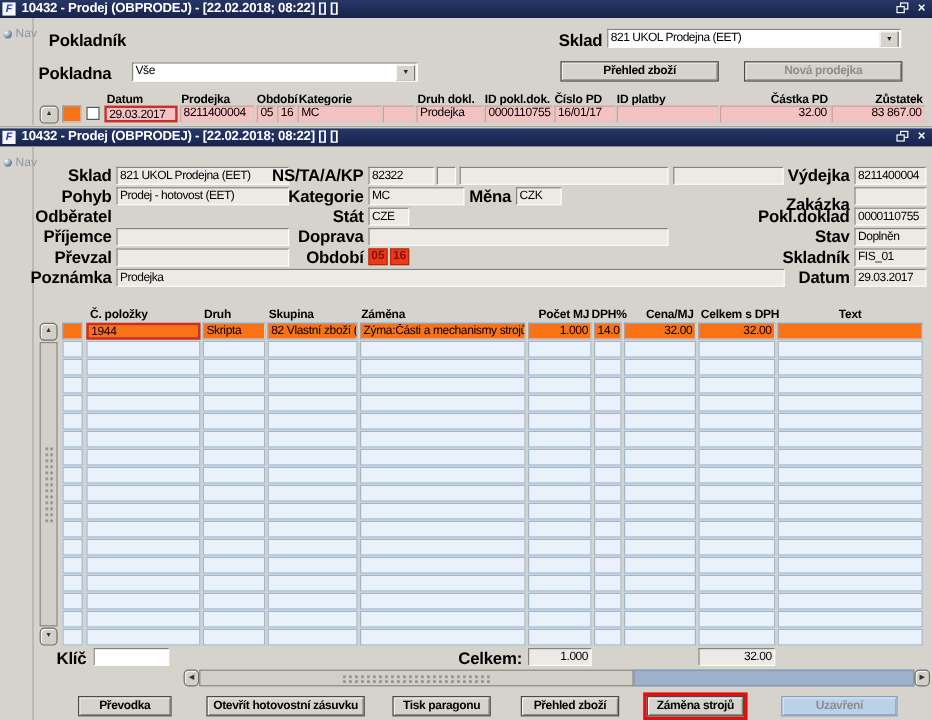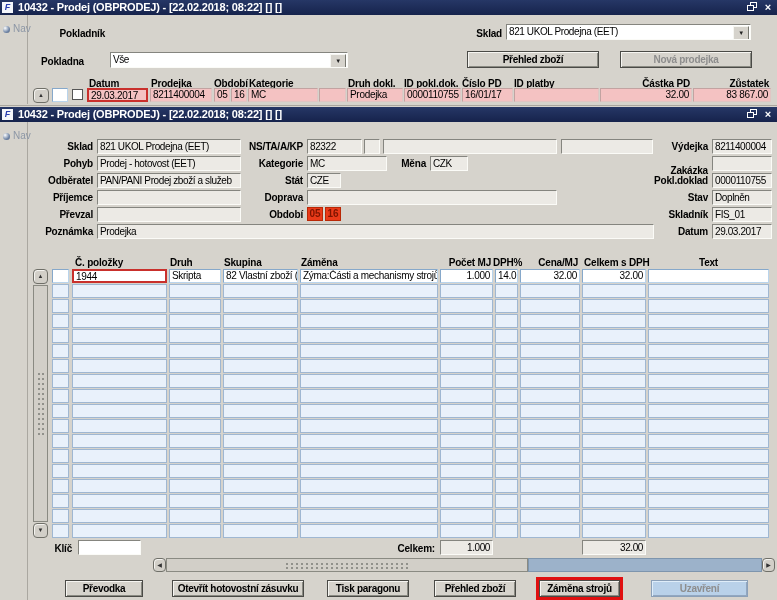--- a/index.html
+++ b/index.html
@@ -16,21 +16,21 @@
   .restore-glyph{position:relative;width:9px;height:8px;margin:3px auto 0;}
   .restore-glyph::before{content:"";position:absolute;left:2px;top:-2px;width:5px;height:4px;border:1px solid #fff;}
   .restore-glyph::after{content:"";position:absolute;left:-1px;top:1px;width:5px;height:4px;border:1px solid #fff;background:#1b2a55;}
   .close-glyph{font-size:11px;font-weight:bold;line-height:13px;}
   .vline{position:absolute;width:0;border-left:1px solid #aaa7a0;}
   .hline{position:absolute;height:0;border-top:1px solid #a9a69f;}
   .nav{position:absolute;left:3px;font-size:10px;color:#8d97a6;white-space:nowrap;}
   .nav-dot{display:inline-block;width:7px;height:7px;border-radius:50%;
            background:radial-gradient(circle at 30% 30%,#fff,#7388a8 60%,#46587a);
            vertical-align:-1px;margin-right:3px;}
-  .lbl{position:absolute;font-size:10px;font-weight:bold;text-align:right;white-space:nowrap;
+  .lbl{position:absolute;font-size:14px;font-weight:bold;text-align:right;white-space:nowrap;
        letter-spacing:-0.2px;line-height:13px;}
   .field{position:absolute;height:15px;background:#eceae5;border:1px solid;
          border-color:#85857f #fbfbf7 #fbfbf7 #85857f;font-size:10px;letter-spacing:-0.4px;
          line-height:13px;padding:0 2px;white-space:nowrap;overflow:hidden;box-sizing:border-box;}
   .white{background:#fff;}
   .combo{height:16px;line-height:14px;}
   .combo-arrow{position:absolute;right:1px;top:1px;width:14px;height:12px;background:#d6d3cc;
                border:1px solid;border-color:#f6f6f2 #77776f #77776f #f6f6f2;font-size:6px;
                line-height:12px;text-align:center;color:#222;}
   .btn{position:absolute;height:17px;background:#d6d3cc;border:1px solid #4a4a46;
@@ -41,21 +41,21 @@
   .btn-uzavreni{background:#b9d1e9;color:#7b90ad;border-color:#8ba0b8;
                 box-shadow:inset 1px 1px 0 #dfedf9,inset -1px -1px 0 #92a7c0;}
   .alert-outline{position:absolute;border:3px solid #e01010;box-sizing:border-box;}
   .btn-inner{position:relative;width:100%;height:100%;background:#d6d3cc;border:1px solid #4a4a46;
              box-shadow:inset 1px 1px 0 #f6f5f1,inset -1px -1px 0 #8a8a82;font-size:10px;
              font-weight:bold;text-align:center;line-height:15px;box-sizing:border-box;letter-spacing:-0.3px;}
   .hdr{position:absolute;font-size:10px;font-weight:bold;white-space:nowrap;letter-spacing:-0.2px;}
   .cell{position:absolute;height:14px;border:1px solid;box-sizing:border-box;font-size:10px;
         line-height:12px;padding:0 2px;white-space:nowrap;overflow:hidden;letter-spacing:-0.3px;}
   .cell-pink{background:#f4c2c2;border-color:#c2a3a1 #e0c6c4 #e0c6c4 #c2a3a1;}
-  .cell-blue{background:#ffffff;border-color:#86a8ca #b9d4ec #b9d4ec #86a8ca;}
+  .cell-blue{background:#f97316;border-color:#86a8ca #b9d4ec #b9d4ec #86a8ca;}
   .cell-empty{background:#e9f1fb;border-color:#9fb7d2;height:14px;}
   .red-border{border:2px solid #c9302c;}
   .num{text-align:right;}
   .hl{position:absolute;height:14px;box-sizing:border-box;background:#ea3a19;color:#7e1400;
       font-weight:bold;font-size:10px;line-height:12px;text-align:center;border:1px solid #b92806;}
   .checkbox{position:absolute;width:11px;height:11px;background:#fff;border:1px solid #555;
             box-sizing:border-box;}
   .sbtn{position:absolute;background:#d2cfc8;border:1px solid #6f6f68;border-radius:4px;
         font-size:6px;text-align:center;color:#333;box-shadow:inset 1px 1px 0 #f4f3ef;
         box-sizing:border-box;line-height:13px;}
@@ -140,21 +140,20 @@
   <div class="vline" style="left:27px;top:122px;height:478px;"></div>
   <div class="nav" style="top:130px;">
     <span class="nav-dot"></span><span>Nav</span>
   </div>
 
   <div class="lbl" style="left:8px;top:140px;width:85px;">Sklad</div>
   <div class="field" style="left:97px;top:139px;width:144px;">821 UKOL Prodejna (EET)</div>
   <div class="lbl" style="left:8px;top:157px;width:85px;">Pohyb</div>
   <div class="field" style="left:97px;top:156px;width:144px;">Prodej - hotovost (EET)</div>
   <div class="lbl" style="left:8px;top:174px;width:85px;">Odběratel</div>
-  <div class="field" style="left:97px;top:173px;width:144px;">PAN/PANI Prodej zboží a služeb</div>
   <div class="lbl" style="left:8px;top:191px;width:85px;">Příjemce</div>
   <div class="field" style="left:97px;top:190px;width:144px;"></div>
   <div class="lbl" style="left:8px;top:208px;width:85px;">Převzal</div>
   <div class="field" style="left:97px;top:207px;width:144px;"></div>
   <div class="lbl" style="left:8px;top:225px;width:85px;">Poznámka</div>
   <div class="field" style="left:97px;top:224px;width:557px;">Prodejka</div>
 
   <div class="lbl" style="left:215px;top:140px;width:88px;">NS/TA/A/KP</div>
   <div class="field" style="left:307px;top:139px;width:55px;">82322</div>
   <div class="field" style="left:364px;top:139px;width:16px;"></div>

